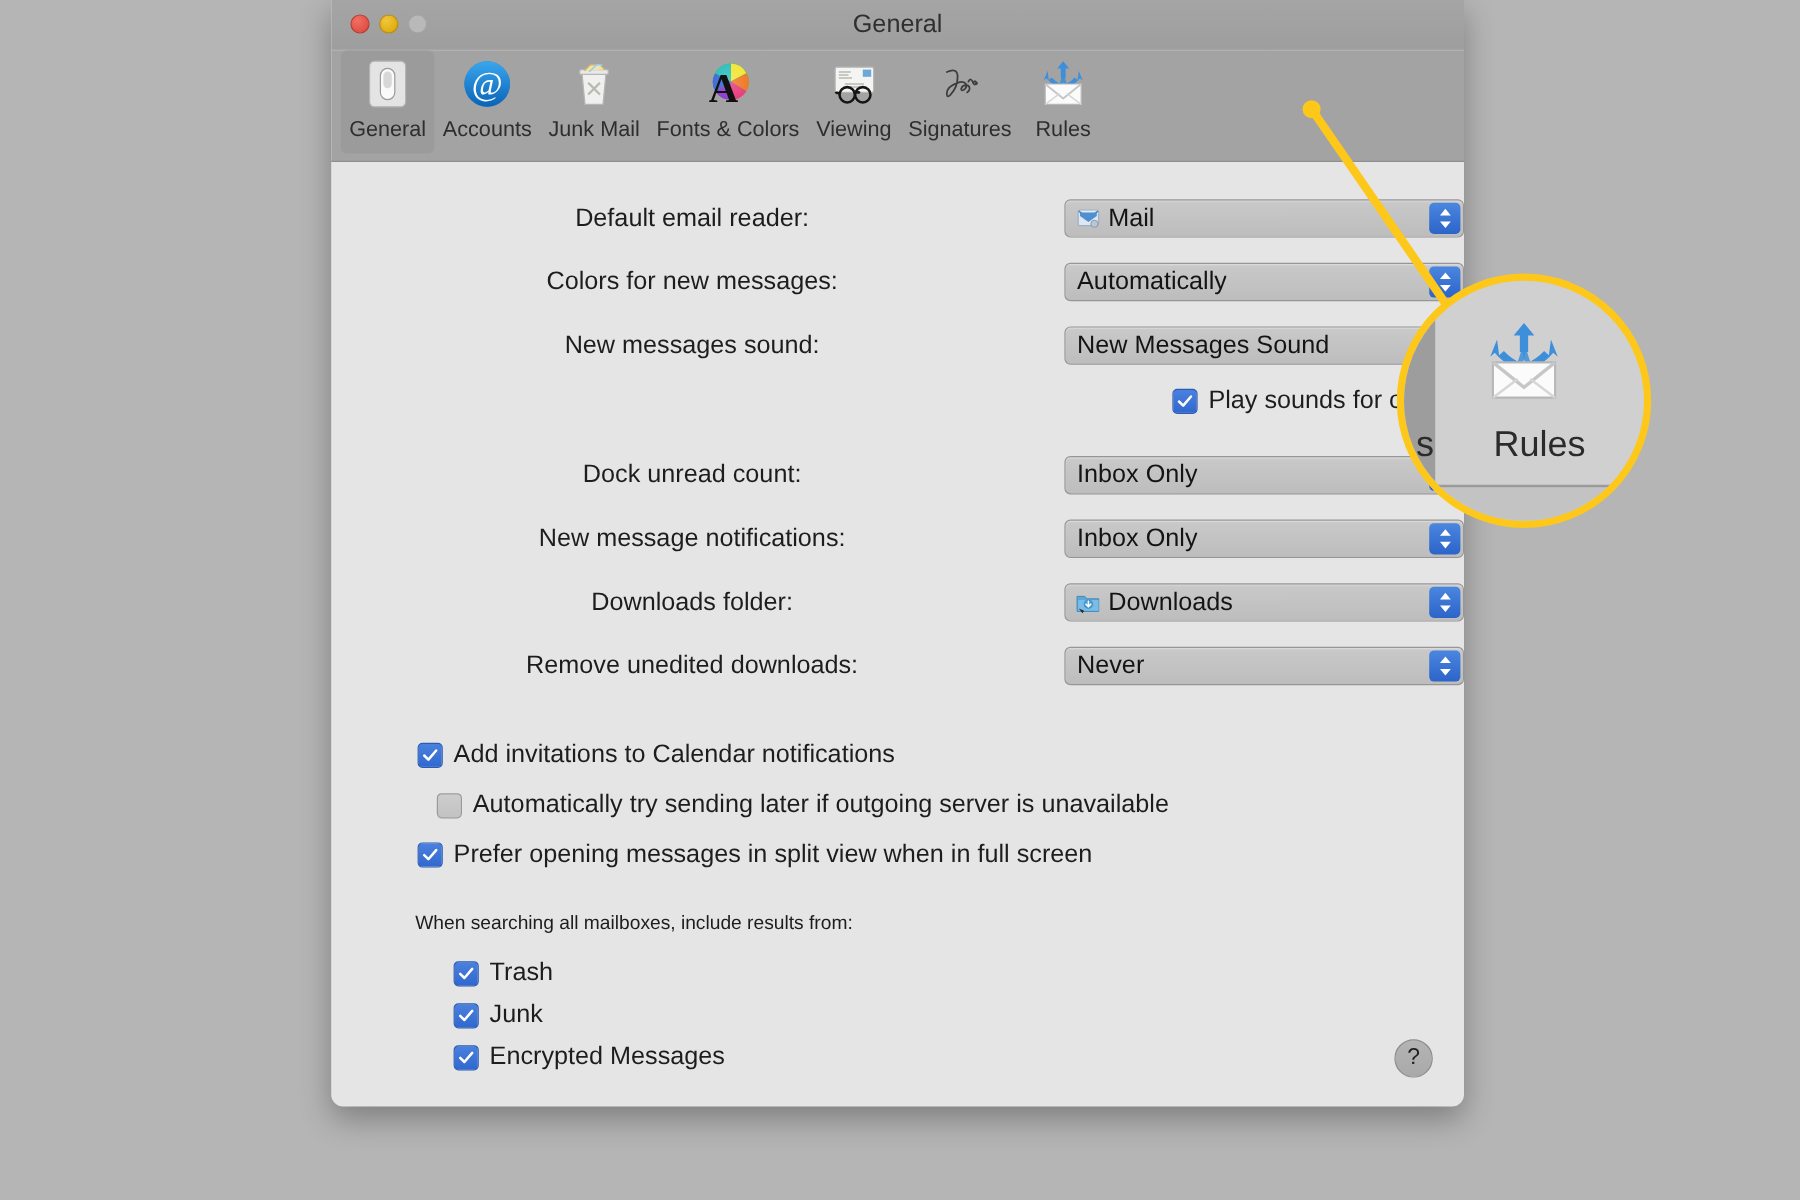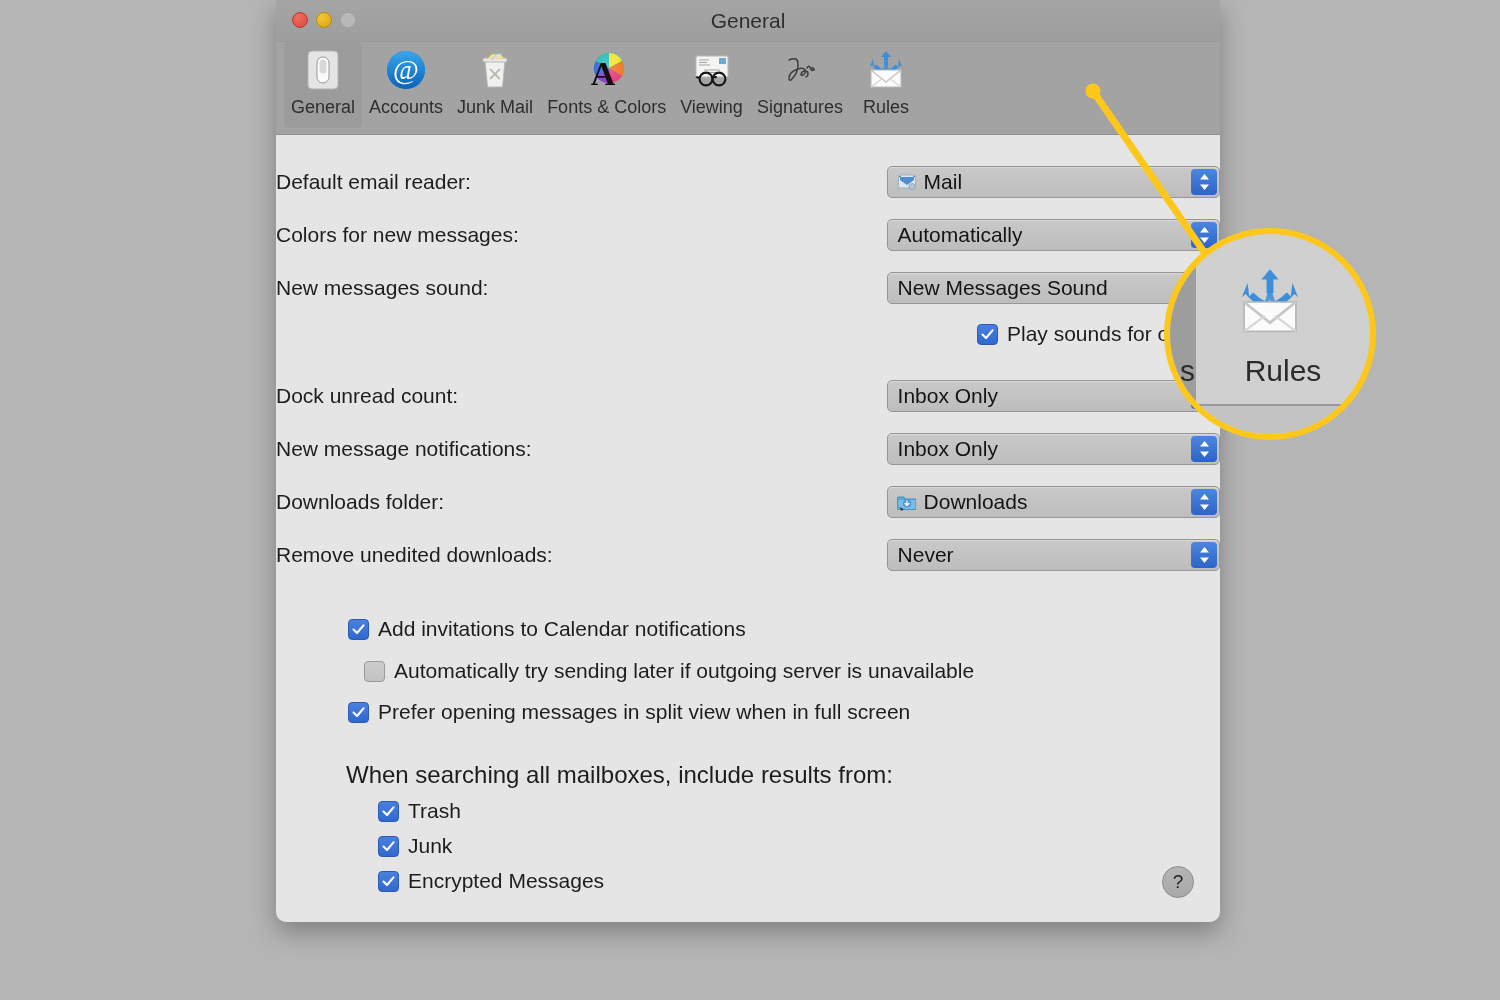--- a/index.html
+++ b/index.html
@@ -108,21 +108,21 @@
   }
   .form-row {
     position: absolute;
     display: flex;
     align-items: center;
     left: 0;
     width: 100%;
   }
   .row-label {
     width: 695px;
-    text-align: left;
+    text-align: center;
     padding-right: 9px;
     box-sizing: border-box;
     font-size: 21px;
     color: #1d1d1d;
     white-space: nowrap;
   }
   .popup {
     position: relative;
     height: 32px;
     background: linear-gradient(to bottom, #c9c9c9, #bdbdbd);
@@ -193,21 +193,21 @@
     border: 1px solid #9a9a9a;
   }
   .cb-label {
     font-size: 21px;
     color: #1d1d1d;
     margin-left: 9px;
     white-space: nowrap;
   }
   .section-label {
     position: absolute;
-    font-size: 24px;
+    font-size: 16px;
     color: #1d1d1d;
     white-space: nowrap;
   }
 
   
   #help-button {
     position: absolute;
     right: 26px;
     bottom: 26px;
     width: 30px;

